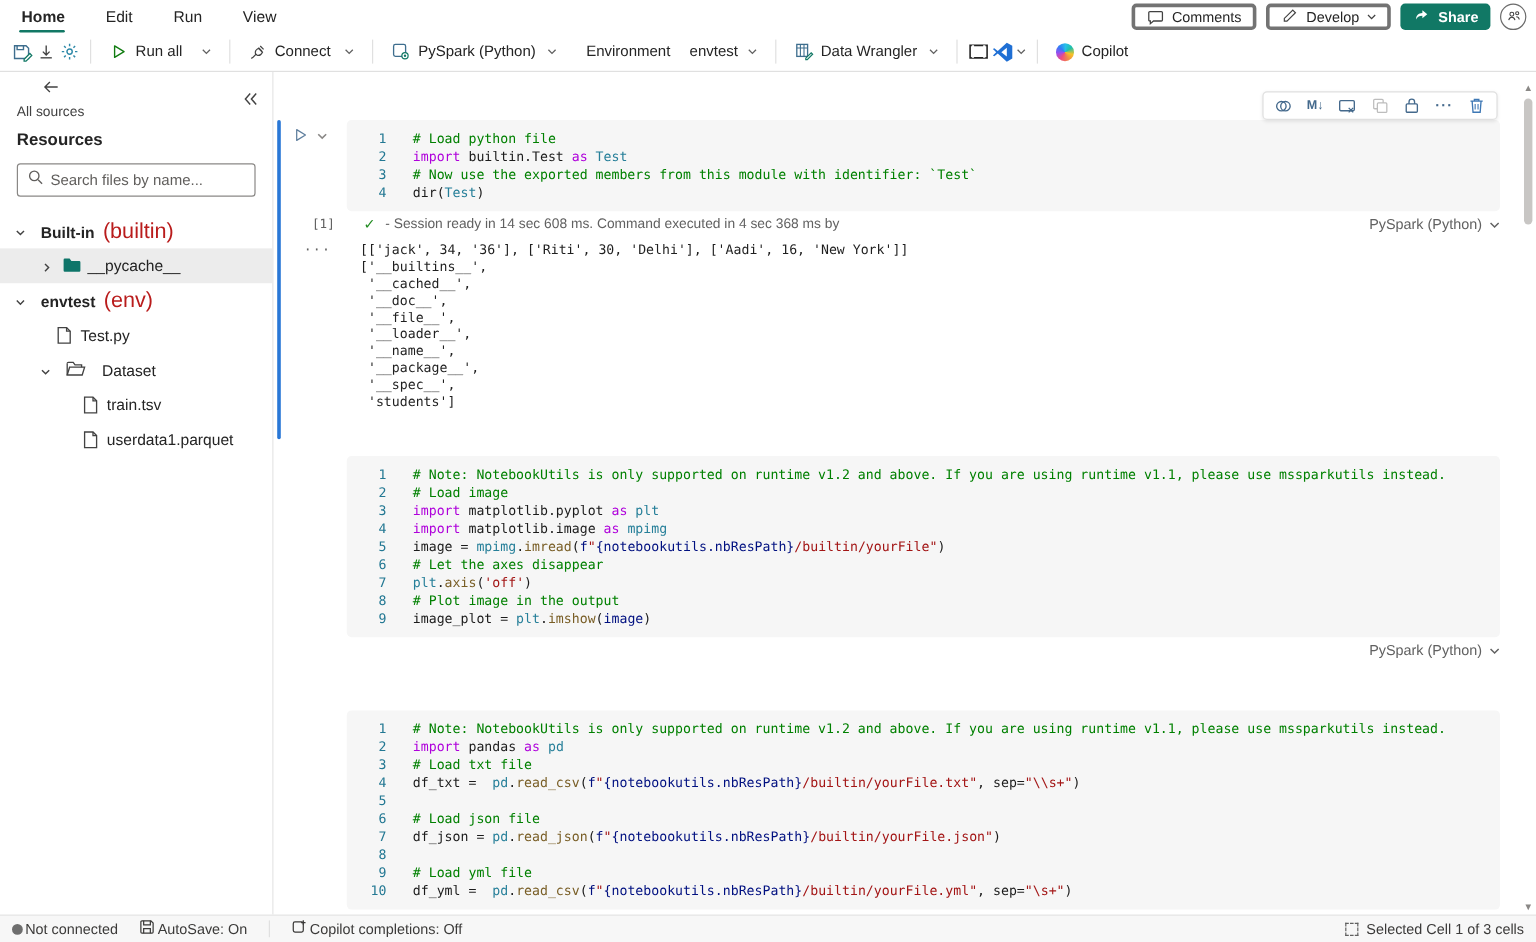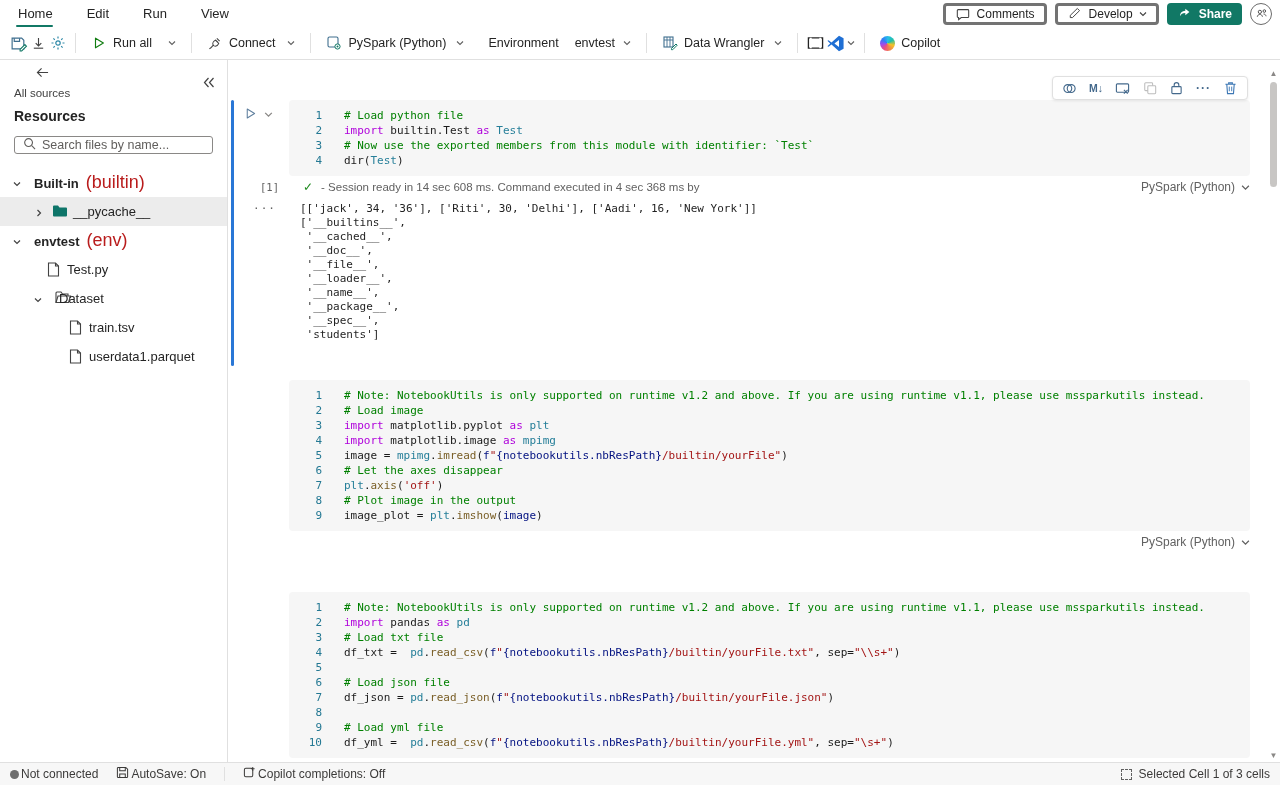--- a/index.html
+++ b/index.html
@@ -2,21 +2,21 @@
 <html><head>
 <meta charset="utf-8">
 <style>
   * { margin:0; padding:0; box-sizing:border-box; }
   html,body { width:1280px; height:785px; overflow:hidden; background:#fff;
     font-family:"Liberation Sans", sans-serif; color:#242424; }
 
   
   .menubar { height:27px; display:flex; align-items:center; padding:0 8px 0 16px; position:relative; background:#fff; }
   .menu-tab { font-size:13px; color:#242424; margin-right:30px; padding:5px 2px 6px; cursor:default; position:relative; }
-  .menu-tab.active { font-weight:normal; }
+  .menu-tab.active { font-weight:bold; }
   .menu-tab.active::after { content:""; position:absolute; left:0; right:2px; bottom:0; height:2px; background:#117865; border-radius:2px; }
   .menubar-right { margin-left:auto; display:flex; align-items:center; gap:8px; }
   .pill-btn { display:flex; align-items:center; gap:6px; border:3px solid #737373; border-radius:4px; background:#fff; height:22px; padding:0 9px; font-size:12px; color:#242424; }
   .share-btn { display:flex; align-items:center; gap:6px; border:none; border-radius:4px; background:#117865; color:#fff; height:22px; padding:0 10px; font-size:12px; font-weight:bold; }
   .avatar-btn { width:22px; height:22px; border:1px solid #6b6b6b; border-radius:50%; display:flex; align-items:center; justify-content:center; background:#fff; }
   .chev { display:inline-block; width:8px; height:8px; }
   .chev svg, .icon16 svg { display:block; }
 
   
   .toolbar { height:33px; display:flex; align-items:center; padding:0 10px; border-bottom:1px solid #e0e0e0; background:#fff; gap:4px; }
@@ -24,21 +24,21 @@
   .tb-sep { width:1px; height:20px; background:#e0e0e0; margin:0 5px; }
   .icon16 { width:16px; height:16px; display:inline-flex; align-items:center; justify-content:center; }
 
   
   .main { display:flex; height:702px; }
   .sidebar { width:228px; min-width:228px; border-right:1px solid #e0e0e0; background:#fff; padding-top:12px; position:relative; }
   .side-top { display:flex; align-items:center; padding:0 12px 0 14px; height:22px; }
   .all-sources { display:flex; align-items:center; gap:7px; font-size:11.5px; color:#424242;flex-direction:column; }
   .collapse-ic { margin-left:auto; font-size:14px; color:#424242; }
   .side-title { font-size:14px; font-weight:bold; color:#242424; padding:14px 14px 12px; }
-  .searchbox { margin:0 14px 14px; height:18px; border:1px solid #8a8886; border-radius:3px; display:flex; align-items:center; padding:0 8px; gap:6px; background:#fff; }
+  .searchbox { margin:0 14px 14px; height:28px; border:1px solid #8a8886; border-radius:3px; display:flex; align-items:center; padding:0 8px; gap:6px; background:#fff; }
   .searchbox input { border:none; outline:none; font-size:12.5px; color:#242424; width:100%; font-family:"Liberation Sans",sans-serif; background:transparent; }
   .searchbox input::placeholder { color:#605e5c; }
   .tree-row { height:29px; display:flex; align-items:center; font-size:13px; color:#242424; position:relative; }
   .tree-row.selected { background:#ececec; }
   .tr-chev { position:absolute; width:12px; height:12px; }
   .tr-icon { position:absolute; width:16px; height:16px; }
   .tr-label { position:absolute; white-space:nowrap; }
   .tr-bold { font-weight:bold; }
   .tr-sub { color:#b91c1c; font-weight:normal; margin-left:7px; font-size:18px; }
 
@@ -320,21 +320,21 @@
             <polyline points="2,3.5 5,6.5 8,3.5" fill="none" stroke="#424242" stroke-width="1.2"></polyline>
           </svg>
       </span>
       <span class="tr-icon" style="left:55px">
         <svg width="16" height="13" viewBox="0 0 16 13">
             <path d="M1 2A1 1 0 0 1 2 1h4l1.5 2H13v2" fill="none" stroke="#424242" stroke-width="1.1"></path>
             <path d="M1 11.5L3 5h12.5l-2 6.5z" fill="none" stroke="#424242" stroke-width="1.1"></path>
             <path d="M1 11.5V2" stroke="#424242" stroke-width="1.1"></path>
           </svg>
       </span>
-      <span class="tr-label" style="left:59px">Dataset</span>
+      <span class="tr-label" style="left:85px">Dataset</span>
     </div>
     <div class="tree-row">
       <span class="tr-icon" style="left:69px">
         <svg width="13" height="15" viewBox="0 0 13 15">
             <path d="M1.5 1h7l3 3v10h-10z" fill="none" stroke="#424242" stroke-width="1.1"></path>
             <path d="M8.5 1v3h3" fill="none" stroke="#424242" stroke-width="1.1"></path>
           </svg>
       </span>
       <span class="tr-label" style="left:89px">train.tsv</span>
     </div>

